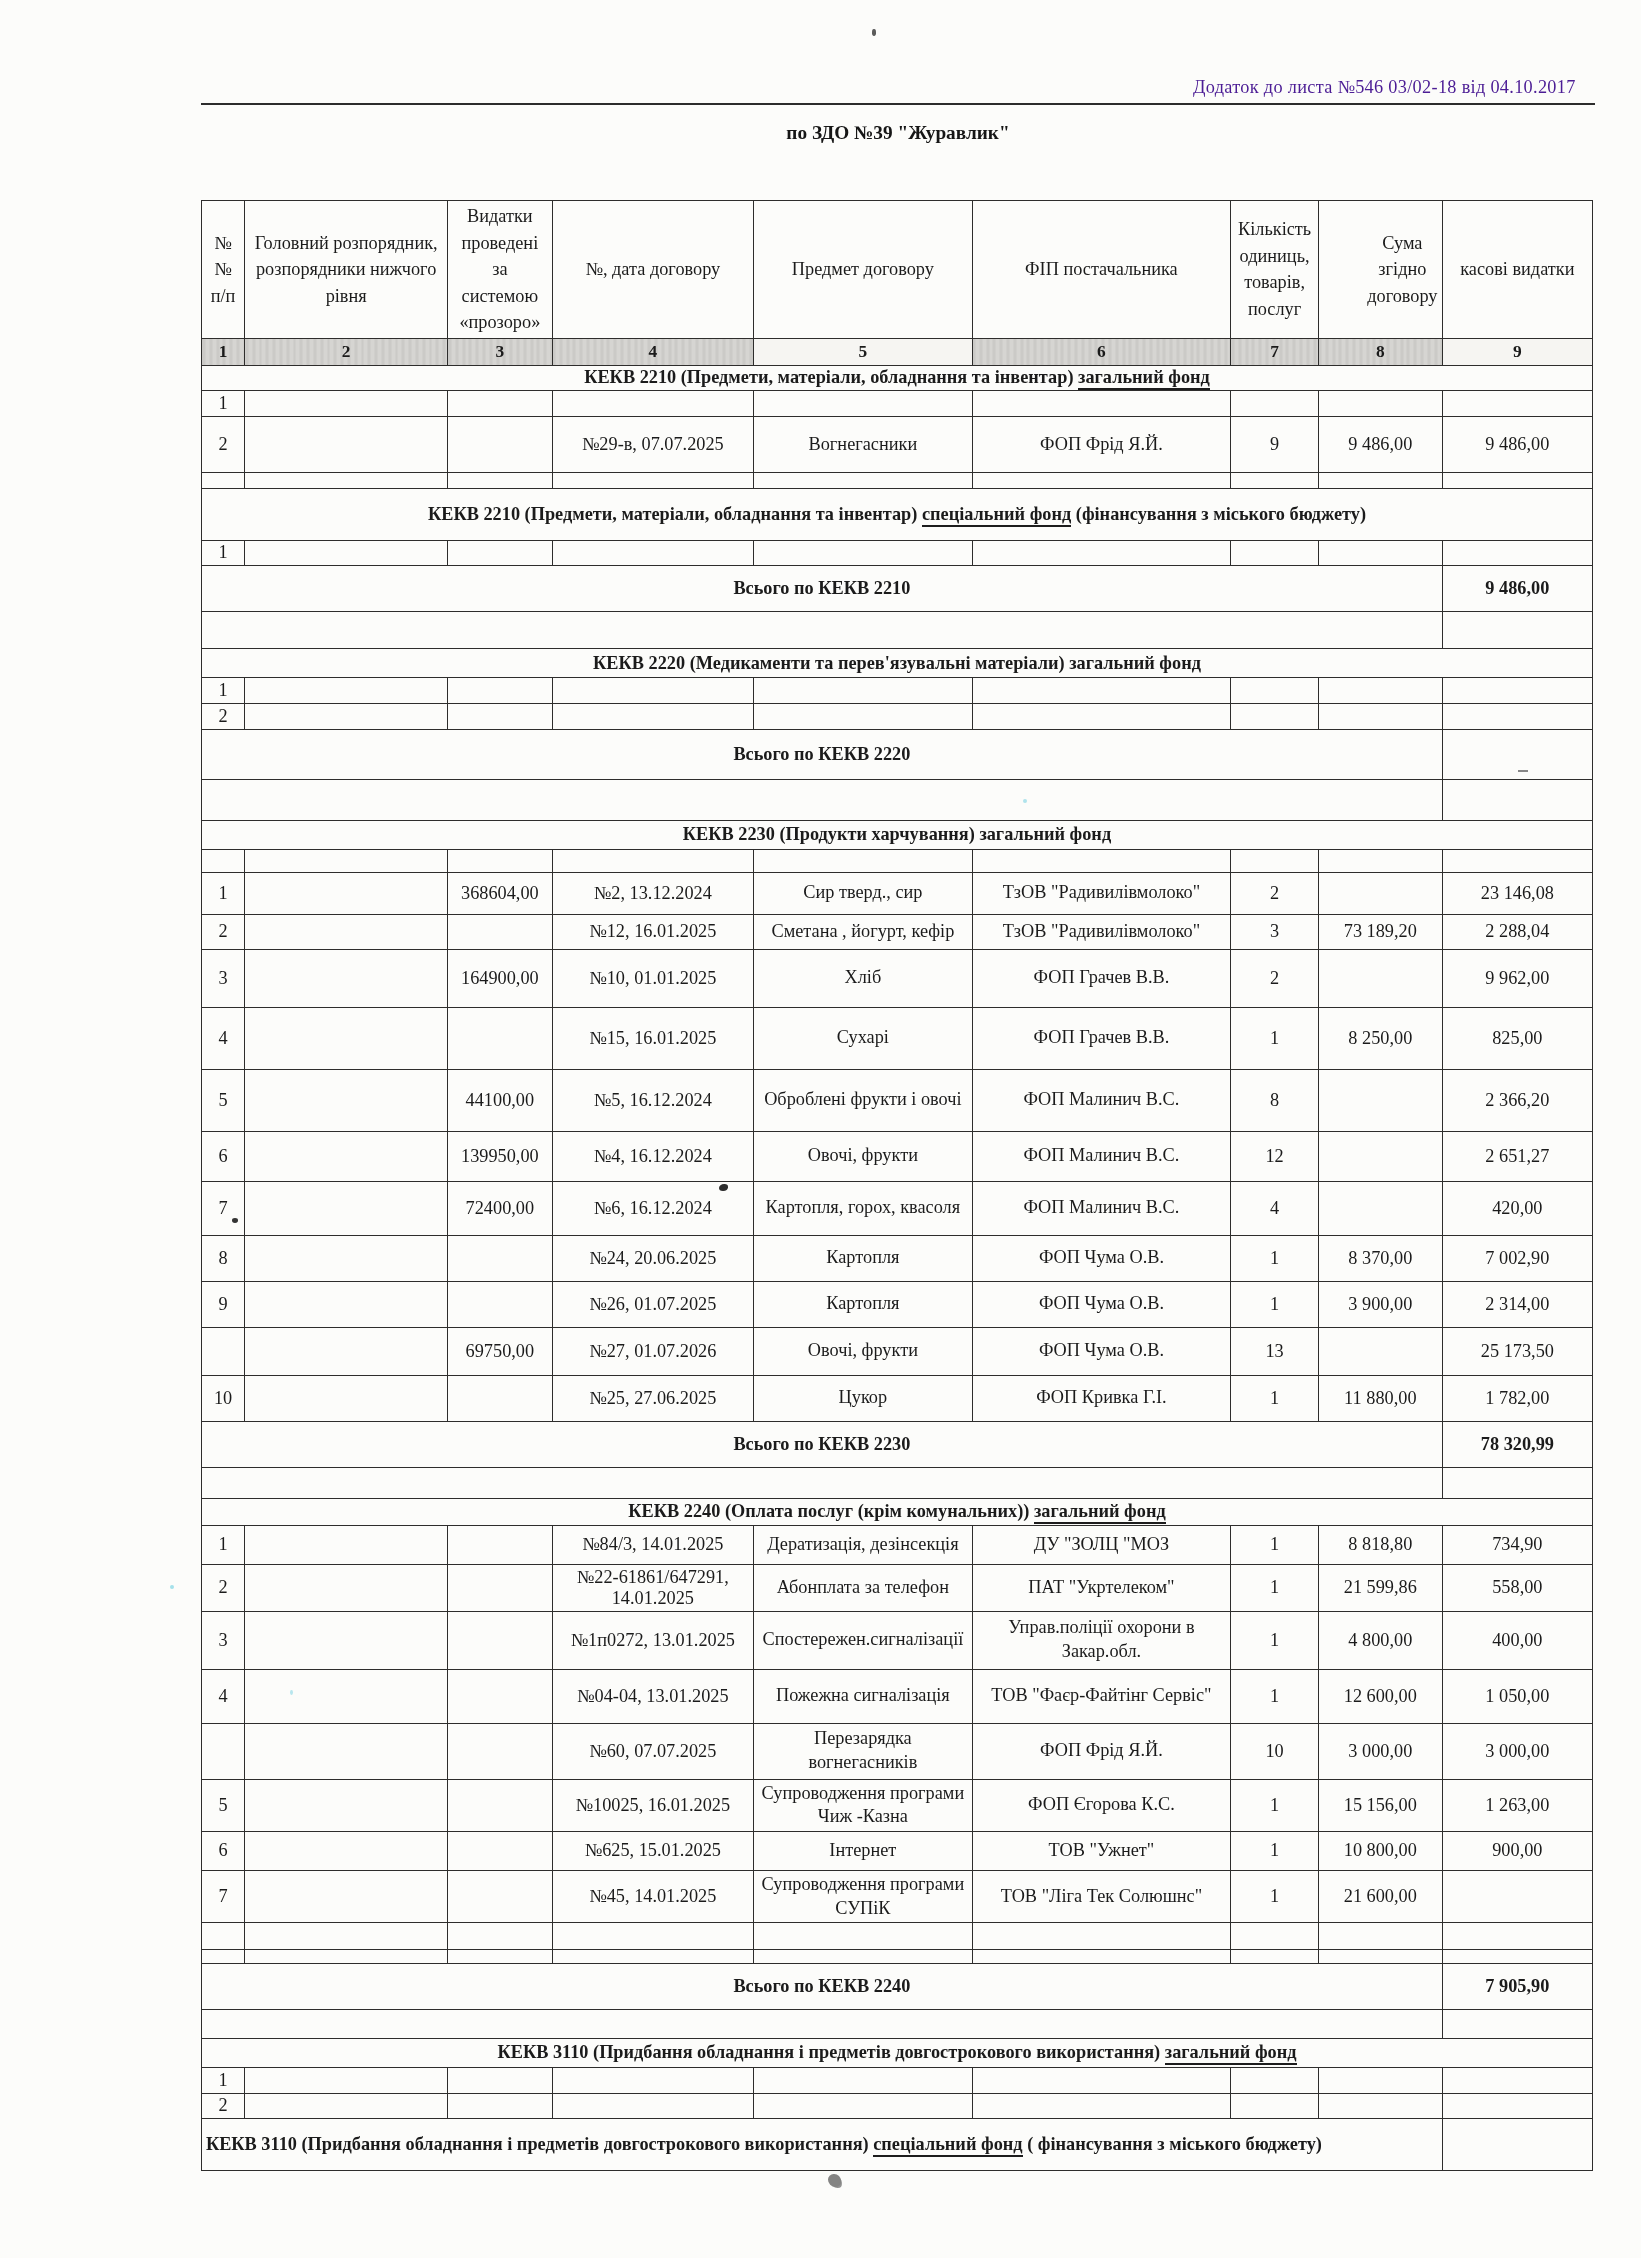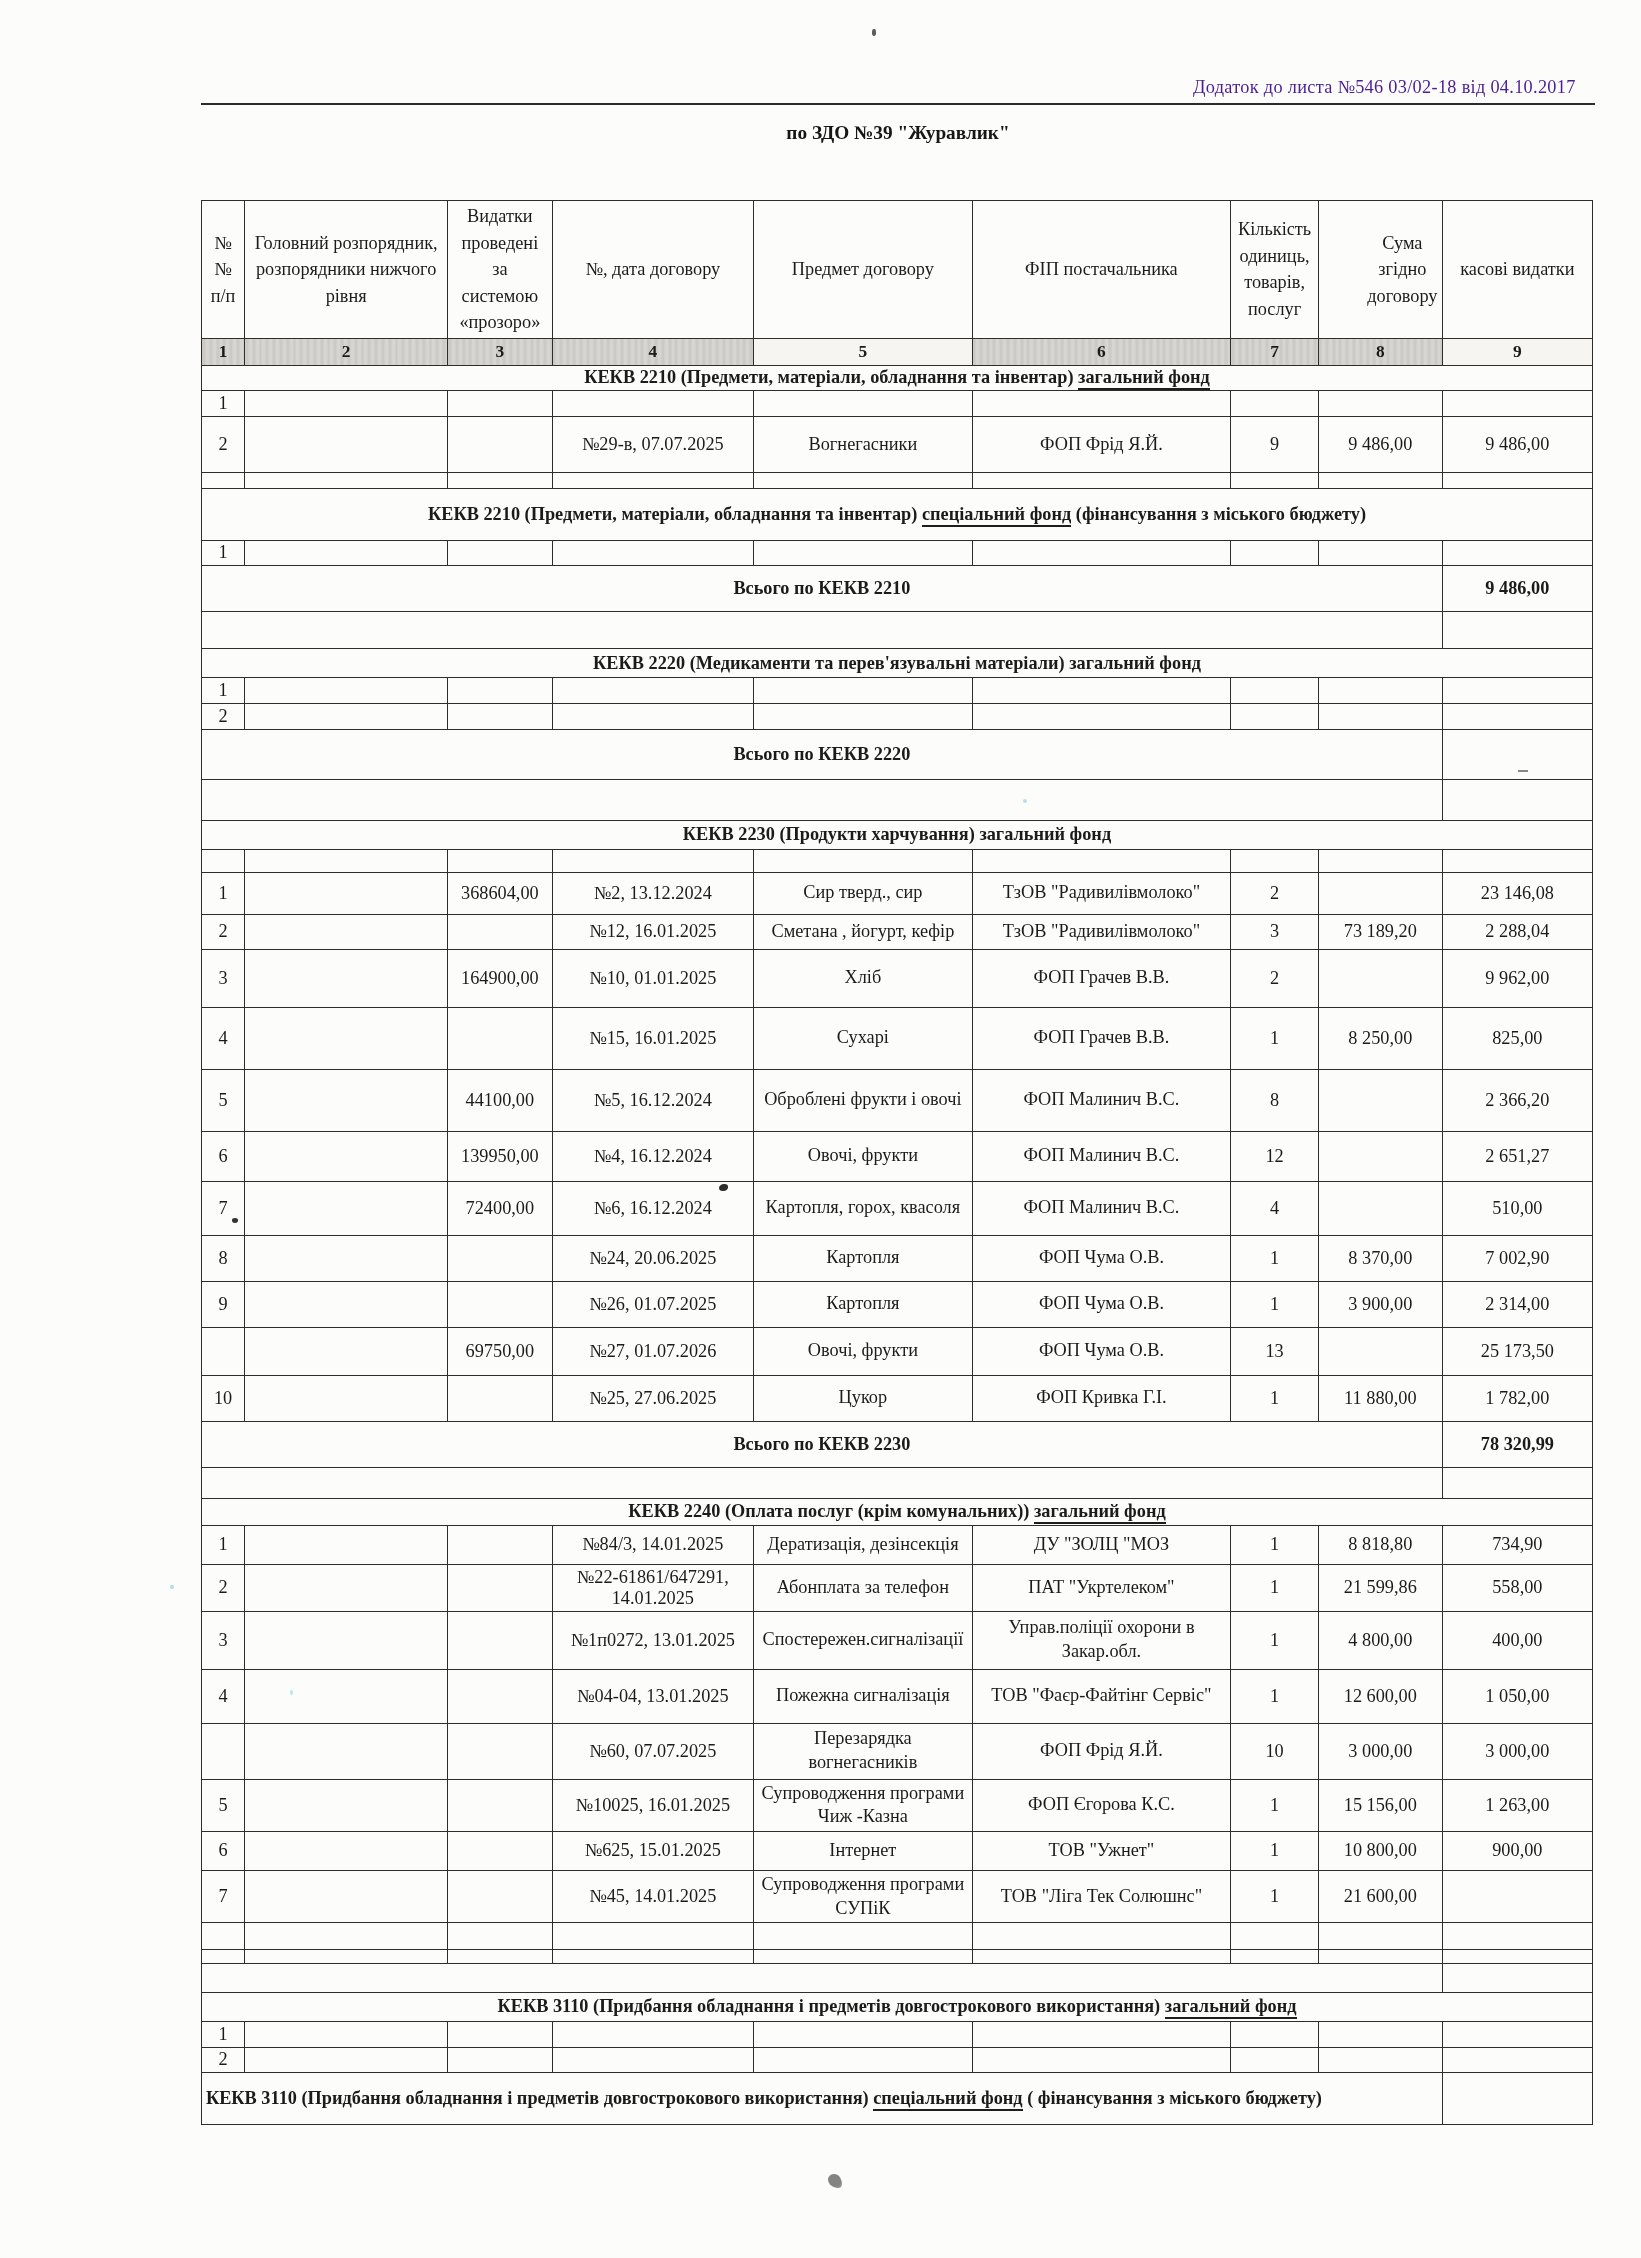--- a/index.html
+++ b/index.html
@@ -268,21 +268,21 @@
         </tr>
         <tr style="height: 54px;">
           <td>7</td>
           <td></td>
           <td class="proz">72400,00</td>
           <td class="contract">№6, 16.12.2024</td>
           <td class="subject">Картопля, горох, квасоля</td>
           <td class="supplier">ФОП Малинич В.С.</td>
           <td>4</td>
           <td class="money"></td>
-          <td class="money">510,00</td>
+          <td class="money">420,00</td>
         </tr>
         <tr style="height: 46px;">
           <td>8</td>
           <td></td>
           <td class="proz"></td>
           <td class="contract">№24, 20.06.2025</td>
           <td class="subject">Картопля</td>
           <td class="supplier">ФОП Чума О.В.</td>
           <td>1</td>
           <td class="money">8 370,00</td>
@@ -434,20 +434,24 @@
         <tr style="height: 13.5px;">
           <td></td>
           <td></td>
           <td class="proz"></td>
           <td class="contract"></td>
           <td class="subject"></td>
           <td class="supplier"></td>
           <td></td>
           <td class="money"></td>
           <td class="money"></td>
+        </tr>
+        <tr style="height: 46px;">
+          <td class="total-label" colspan="8">Всього по КЕКВ 2240</td>
+          <td class="money" style="font-weight: bold;">7 905,90</td>
         </tr>
         <tr style="height: 29px;">
           <td colspan="8"></td>
           <td></td>
         </tr>
         <tr style="height: 29px;">
           <td class="sec" colspan="9"><span>КЕКВ 3110 (Придбання обладнання і предметів довгострокового використання) </span><span class="u">загальний  фонд</span></td>
         </tr>
         <tr style="height: 15.4px;">
           <td>1</td>

